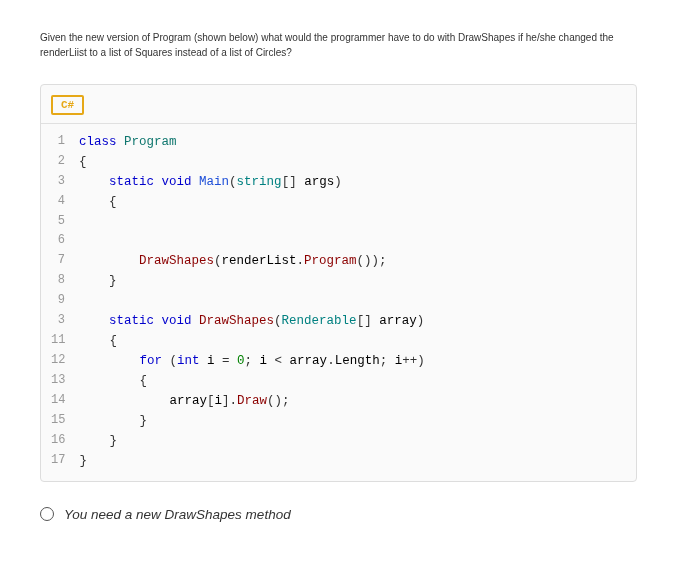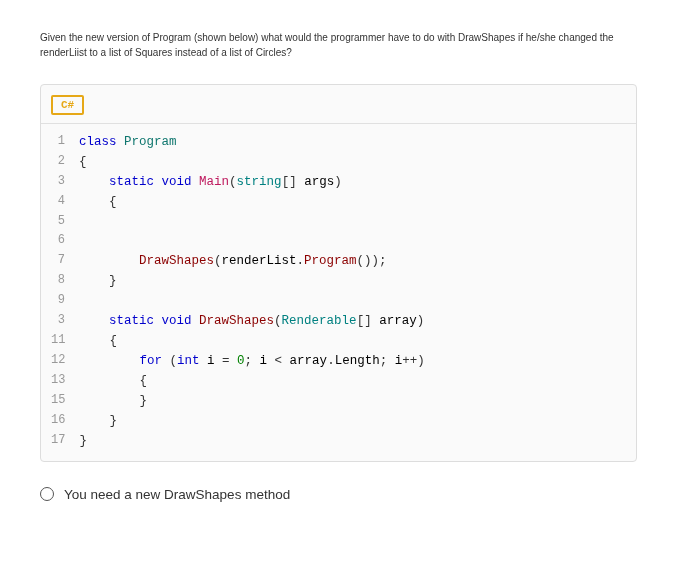--- a/index.html
+++ b/index.html
@@ -57,28 +57,29 @@
       font-size: 12px;
     }
     .code-text {
       color: #333;
       white-space: pre;
     }
     
     .kw { color: #0000cc; font-weight: normal; text-align: right; }
     .cls { color: #0f766e; }
     .fn-name { color: #8b0000; }
-    .fn-name-blue { color: #be185d; }
+    .fn-name-blue { color: #1d4ed8; }
     .type { color: #008080; }
     .var { color: #000000; }
     .op { color: #333; }
     .str { color: #008000; }
 
     .options-section {
       margin-top: 8px;
+      font-style: italic;
     }
     .option-item {
       display: flex;
       align-items: flex-start;
       margin-bottom: 10px;
       cursor: pointer;
     }
     .radio-circle {
       width: 14px;
       height: 14px;
@@ -151,20 +152,24 @@
     </div>
     <div class="code-line">
       <span class="line-num">12</span>
       <span class="code-text">        <span class="kw">for</span> (<span class="kw">int</span> <span class="var">i</span> <span class="op">=</span> <span class="str">0</span>; <span class="var">i</span> &lt; <span class="var">array</span>.<span class="var">Length</span>; <span class="var">i</span>++)</span>
     </div>
     <div class="code-line">
       <span class="line-num">13</span>
       <span class="code-text">        {</span>
     </div>
     <div class="code-line">
+      <span class="line-num">14</span>
+      <span class="code-text">            <span class="var">array</span>[<span class="var">i</span>].<span class="fn-name">Draw</span>();</span>
+    </div>
+    <div class="code-line">
       <span class="line-num">15</span>
       <span class="code-text">        }</span>
     </div>
     <div class="code-line">
       <span class="line-num">16</span>
       <span class="code-text">    }</span>
     </div>
     <div class="code-line">
       <span class="line-num">17</span>
       <span class="code-text">}</span>

